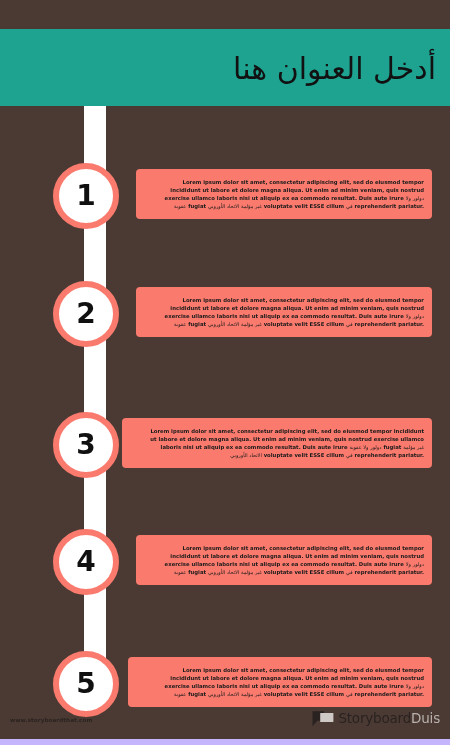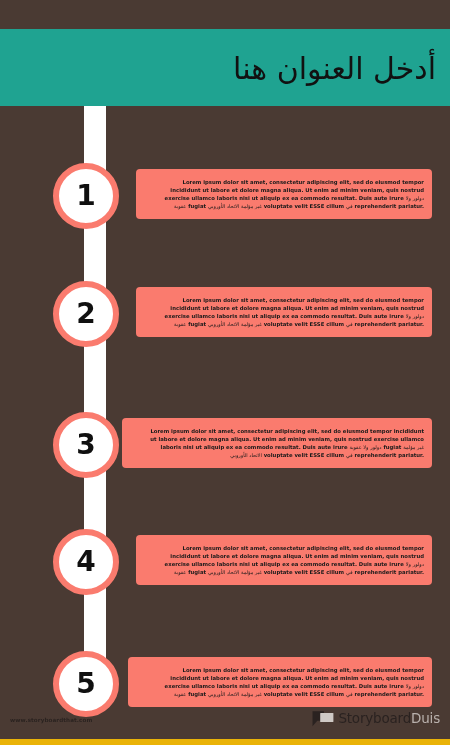--- a/index.html
+++ b/index.html
@@ -15,21 +15,21 @@
   }
 
   #poster {
     position: relative;
     width: 450px;
     height: 745px;
     background: #4a3a33;
     overflow: hidden;
     box-sizing: border-box;
     border-top: 8px solid #4a3a33;
-    border-bottom: 6px solid #eab308;
+    border-bottom: 6px solid #c4b5fd;
   }
 
   
   #header-band {
     position: absolute;
     left: 0;
     top: 21px;
     width: 450px;
     height: 77px;
     background: #1fa391;

